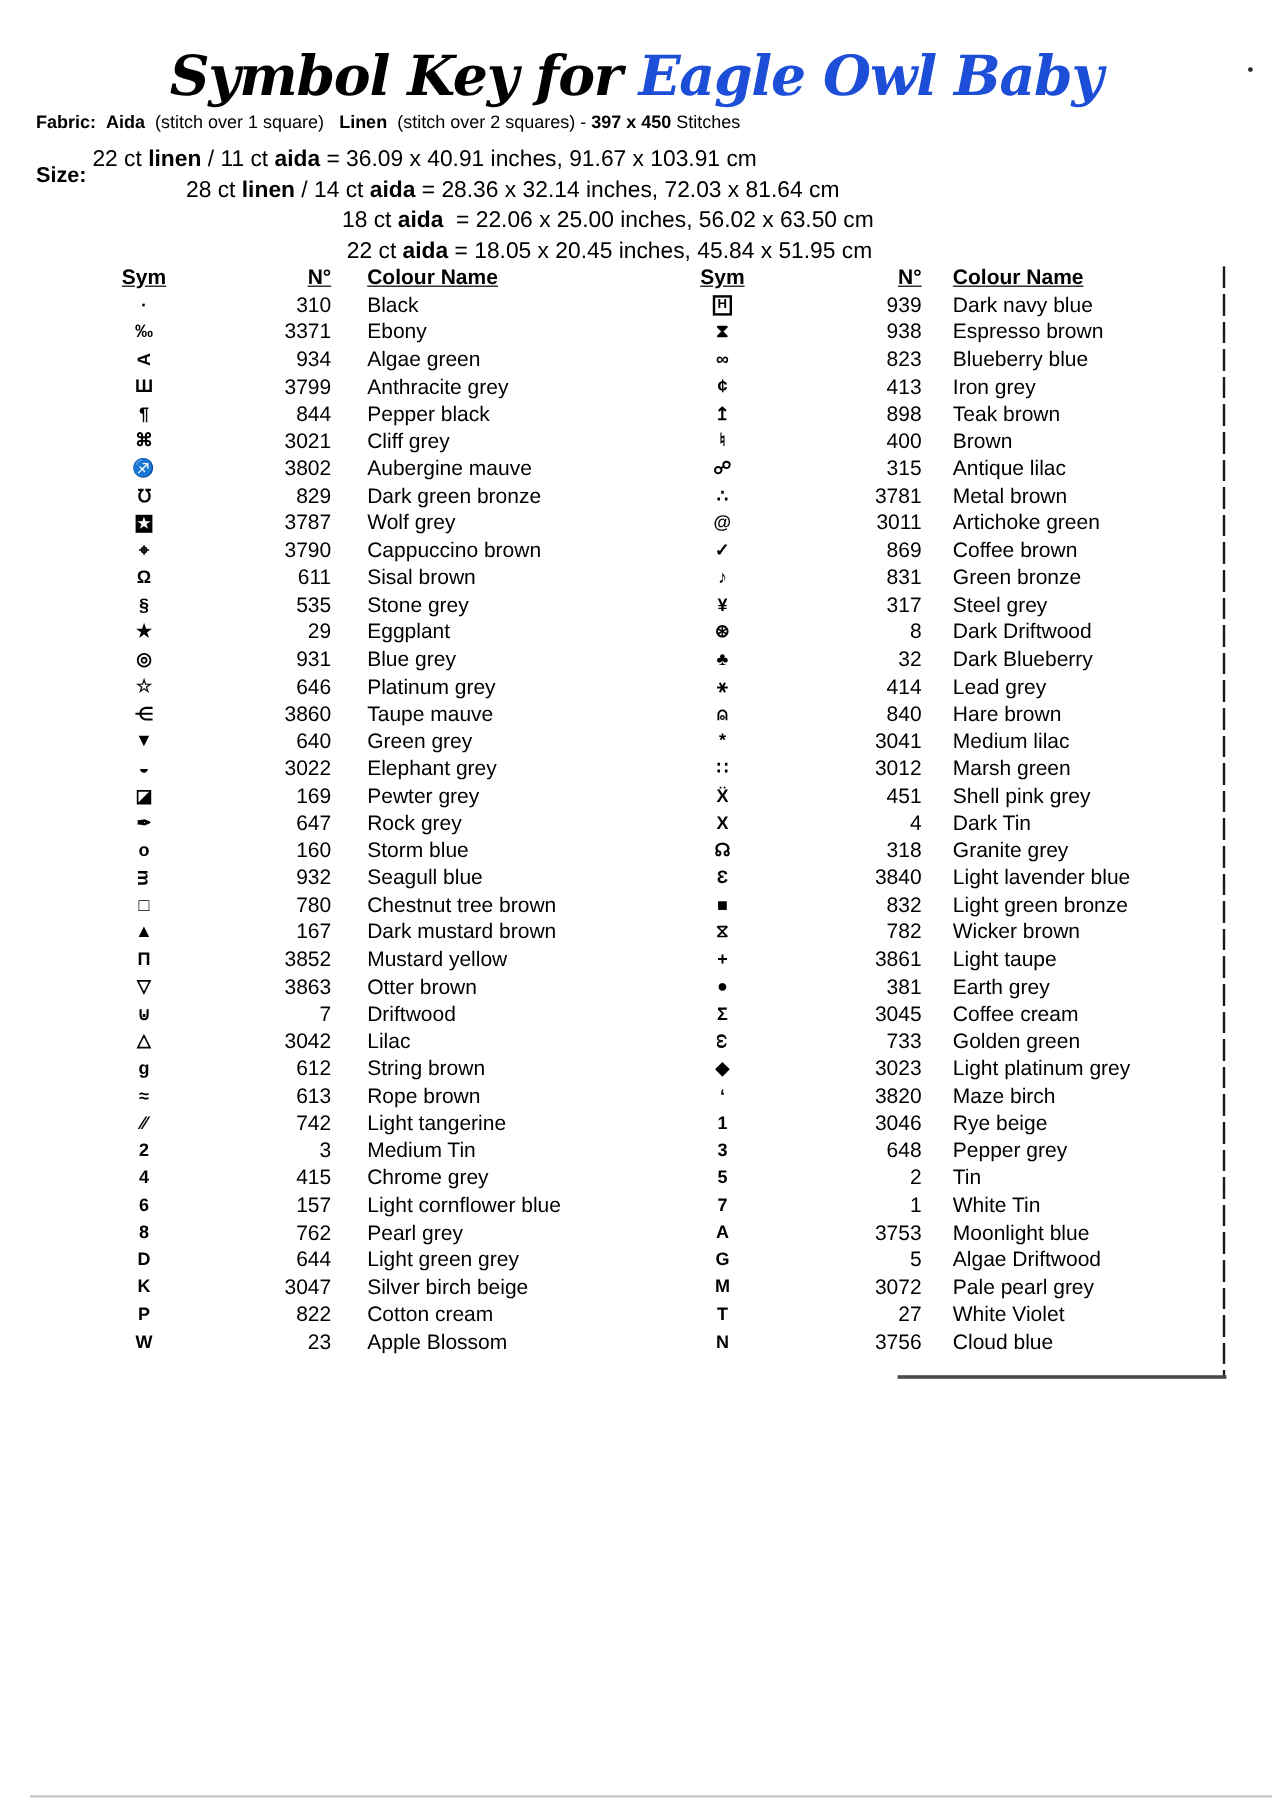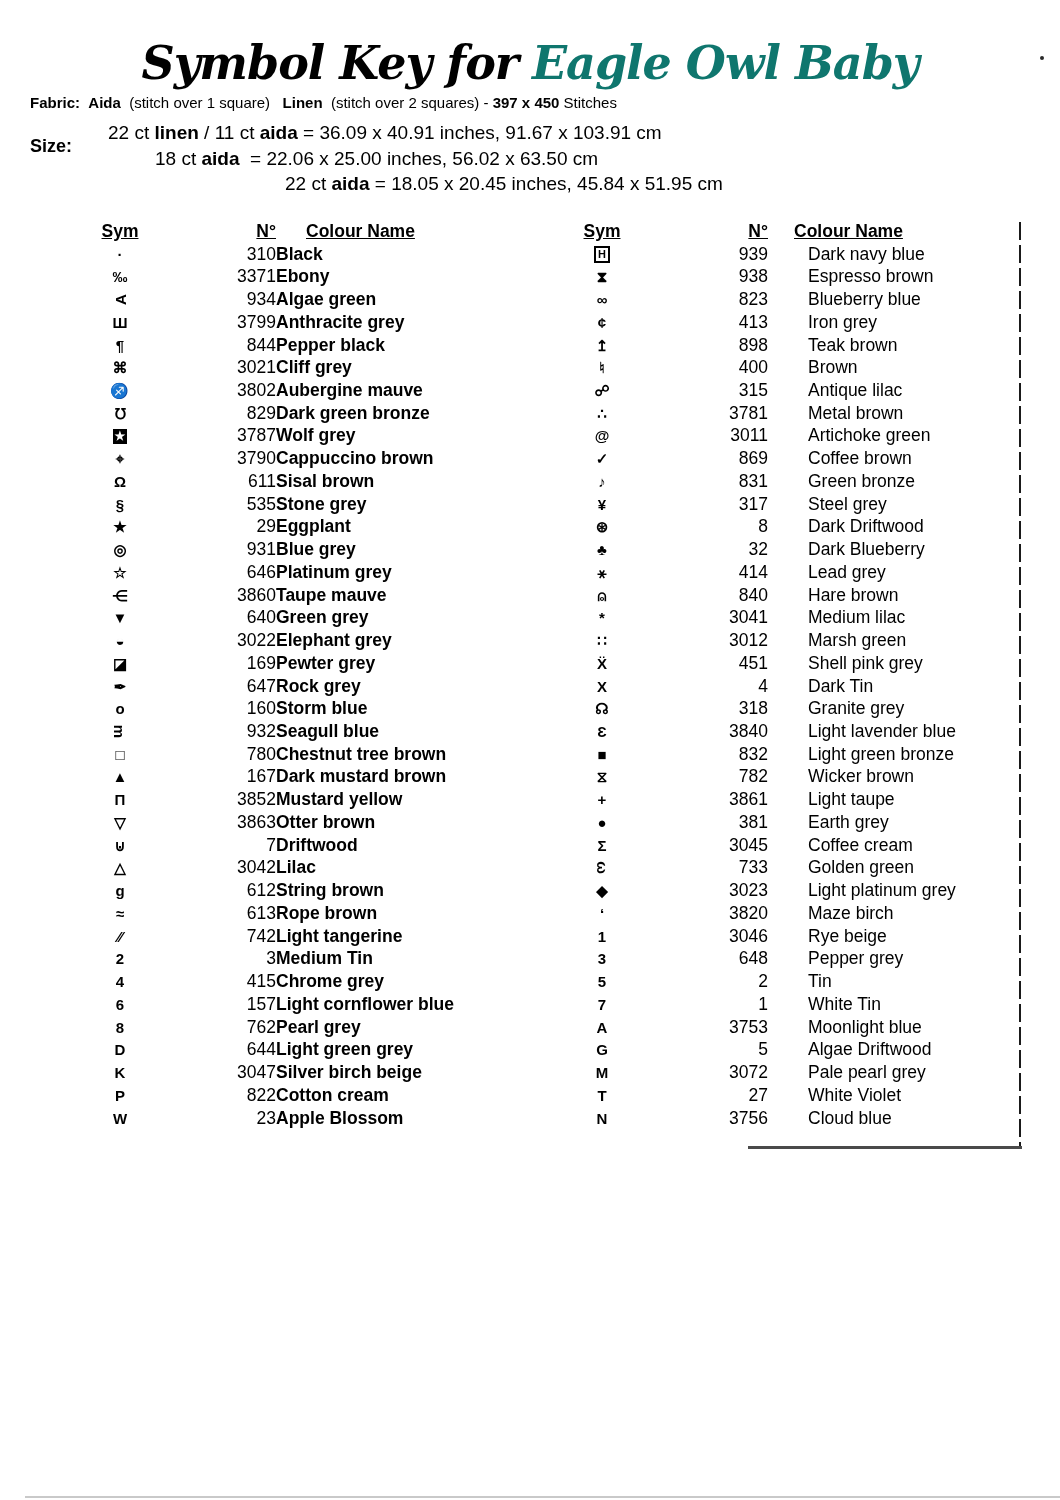--- a/index.html
+++ b/index.html
@@ -12,37 +12,37 @@
     position:absolute;top:36px;left:0;width:100%;text-align:center;
     font-family:"DejaVu Serif", serif;font-style:italic;font-weight:bold;
     font-size:46px;letter-spacing:-1px;white-space:nowrap;
   }
   .title .accent{padding-left:14px;}
   
   .fabric-line{position:absolute;top:94px;left:30px;font-size:15px;white-space:nowrap;}
   .size-label{position:absolute;top:136px;left:30px;font-size:18px;font-weight:bold;}
   .size-lines{position:absolute;top:120px;left:0;font-size:19px;}
   .size-line{height:25.7px;line-height:25.7px;white-space:nowrap;}
-  .size-line:nth-child(1){margin-left:108px;}
+  .size-line:nth-child(1){margin-left:77px;}
   .size-line:nth-child(2){margin-left:155px;}
   .size-line:nth-child(3){margin-left:285px;}
   .size-line:nth-child(4){margin-left:289px;}
   .b{font-weight:bold;}
   
   .ktable{position:absolute;top:220px;margin-left:26px;}
   .ktable-left{left:70px;width:440px;}
   .ktable-right{left:552px;width:445px;}
   .krow{display:grid;height:22.74px;align-items:center;}
   .ktable-left .krow{grid-template-columns:48px 132px auto;}
   .ktable-right .krow{grid-template-columns:48px 142px auto;}
   .krow .sym{text-align:center;font-size:15px;font-weight:bold;line-height:1;}
   .krow .num{text-align:right;font-size:17.5px;}
   .krow .nam{font-size:17.5px;}
-  .ktable-left .nam{font-weight:bold;}
-  .ktable-right .nam{padding-left:40px;}
+  .ktable-left .nam{padding-left:30px;}
+  .ktable-right .nam{padding-left:26px;}
   .khead{font-weight:bold;font-size:17.5px;}
   .khead .hsym{text-align:center;text-decoration:underline;font-size:17.5px;}
   .khead .hnum{text-align:right;text-decoration:underline;}
   .khead .hnam{text-decoration:underline;}
   .ktable-left .hnam{padding-left:30px;}
   .ktable-right .hnam{padding-left:26px;}
   
   .fx-rot90{display:inline-block;transform:rotate(90deg);}
   .fx-rotm90{display:inline-block;transform:rotate(-90deg);}
   .fx-box{display:inline-block;border:2px solid #000;padding:0 2px 1px 2px;font-size:11px;line-height:1.1;}
@@ -53,29 +53,30 @@
     background:repeating-linear-gradient(180deg,#1a1a1a 0px,#1a1a1a 18px,transparent 18px,transparent 23px);
   }
   .hrule{position:absolute;left:748px;top:1146px;width:274px;height:3px;background:#4a4a4a;}
   .stray-dot{position:absolute;left:1040px;top:56px;width:4px;height:4px;background:#2a2a2a;border-radius:50%;}
   .scan-edge{position:absolute;left:25px;top:1496px;width:1035px;height:2px;background:#c9c9c9;}
 </style>
 </head>
 <body>
 
 <div class="title">
-  <span>Symbol Key for</span><span class="accent" style="color: #0f766e;">Eagle Owl Baby</span>
+  <span>Symbol Key for</span><span class="accent" style="color: #1d4ed8;">Eagle Owl Baby</span>
 </div>
 
 <div class="fabric-line"><span class="b">Fabric:</span><span>&nbsp; </span><span class="b">Aida</span><span>&nbsp; (stitch over 1 square) &nbsp; </span><span class="b">Linen</span><span>&nbsp; (stitch over 2 squares) - </span><span class="b">397 x 450</span><span> Stitches</span></div>
 
 <div class="size-label">Size:</div>
 
 <div class="size-lines">
     <div class="size-line"><span>22 ct </span><span class="b">linen</span><span> / 11 ct </span><span class="b">aida</span><span> = 36.09 x 40.91 inches, 91.67 x 103.91 cm</span></div>
+    <div class="size-line"><span>28 ct </span><span class="b">linen</span><span> / 14 ct </span><span class="b">aida</span><span> = 28.36 x 32.14 inches, 72.03 x 81.64 cm</span></div>
     <div class="size-line"><span>18 ct </span><span class="b">aida</span><span>&nbsp; = 22.06 x 25.00 inches, 56.02 x 63.50 cm</span></div>
     <div class="size-line"><span>22 ct </span><span class="b">aida</span><span> = 18.05 x 20.45 inches, 45.84 x 51.95 cm</span></div>
   </div>
 
 <div class="ktable ktable-left">
   <div class="krow khead">
     <div class="hsym">Sym</div>
     <div class="hnum">N°</div>
     <div class="hnam">Colour Name</div>
   </div>

